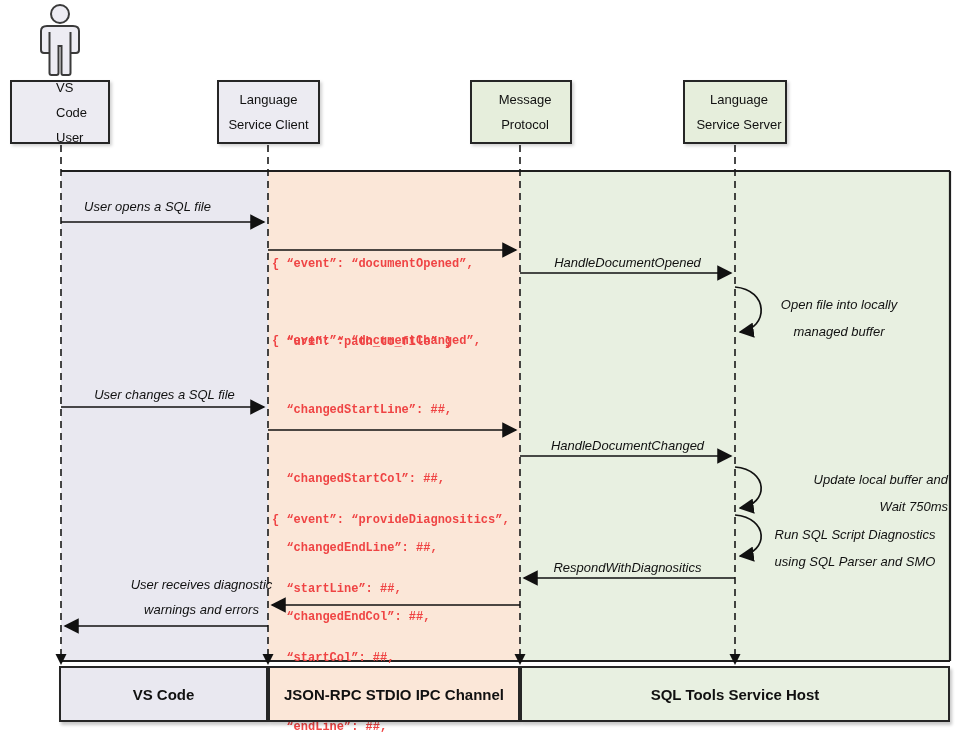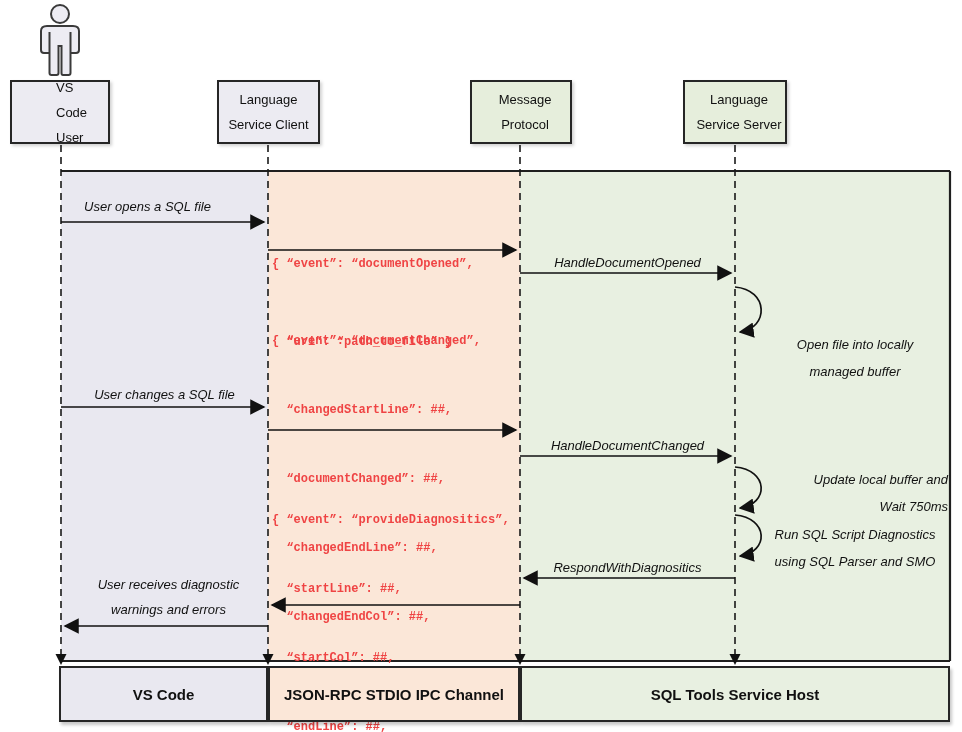--- a/index.html
+++ b/index.html
@@ -94,46 +94,46 @@
     <polygon points="262.5,654 273.5,654 268,665" fill="#111"></polygon>
     <polygon points="514.5,654 525.5,654 520,665" fill="#111"></polygon>
     <polygon points="729.5,654 740.5,654 735,665" fill="#111"></polygon>
   </svg>
 
   <div class="msglabel" style="left:44px;width:207px;top:194px;">User opens a SQL file</div>
   <div class="msglabel" style="left:520px;width:215px;top:250px;">HandleDocumentOpened</div>
   <div class="msglabel" style="left:61px;width:207px;top:382px;">User changes a SQL file</div>
   <div class="msglabel" style="left:520px;width:215px;top:433px;">HandleDocumentChanged</div>
   <div class="msglabel" style="left:520px;width:215px;top:555px;">RespondWithDiagnositics</div>
-  <div class="msglabel" style="left:61px;width:215px;top:572px;">
+  <div class="msglabel" style="left:61px;width:215px;top:572px;padding-left:33px;">
     <div>User receives diagnostic</div>
     <div>warnings and errors</div>
   </div>
 
-  <div class="ann lh27" style="left:762px;top:291px;margin-top:40px;">
+  <div class="ann lh27" style="left:746px;top:291px;">
     <div>Open file into locally</div>
     <div>managed buffer</div>
   </div>
   <div class="ann lh27" style="left:762px;top:466px;text-align:right;">
     <div>Update local buffer and</div>
     <div>Wait 750ms</div>
   </div>
   <div class="ann lh27" style="left:762px;top:521px;">
     <div>Run SQL Script Diagnostics</div>
     <div>using SQL Parser and SMO</div>
   </div>
 
   <div class="jsonblock lh26" style="top:199px;">
     <div>{ “event”: “documentOpened”,</div>
     <div>  “uri”: “path_to_file” }</div>
   </div>
   <div class="jsonblock lh23" style="top:284px;">
     <div>{ “event”: “documentChanged”,</div>
     <div>  “changedStartLine”: ##,</div>
-    <div>  “documentChanged”: ##,</div>
+    <div>  “changedStartCol”: ##,</div>
     <div>  “changedEndLine”: ##,</div>
     <div>  “changedEndCol”: ##,</div>
     <div>  “changedText”: “changed txt” }</div>
   </div>
   <div class="jsonblock lh23" style="top:463px;">
     <div>{ “event”: “provideDiagnositics”,</div>
     <div>  “startLine”: ##,</div>
     <div>  “startCol”: ##,</div>
     <div>  “endLine”: ##,</div>
     

